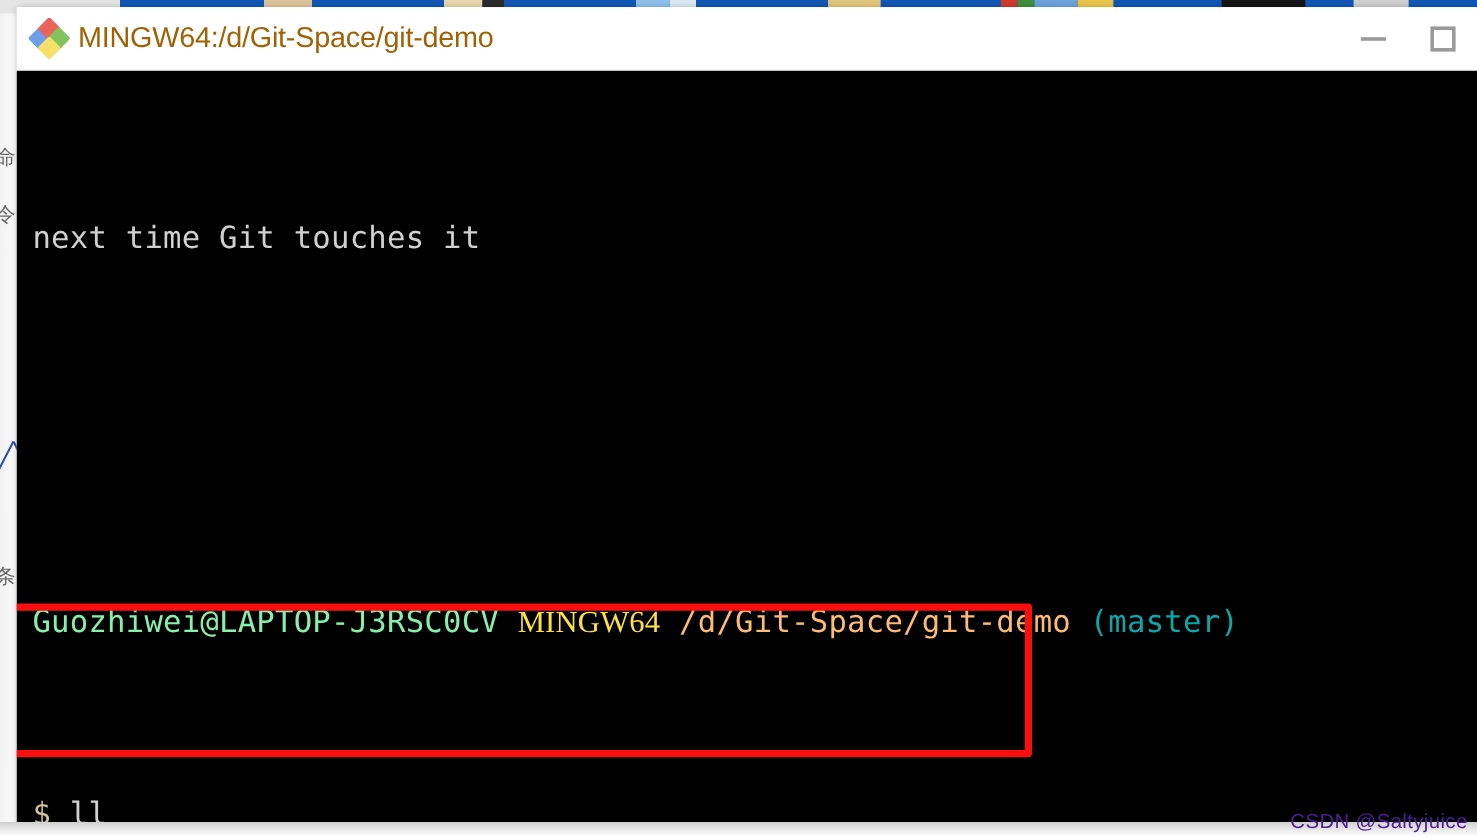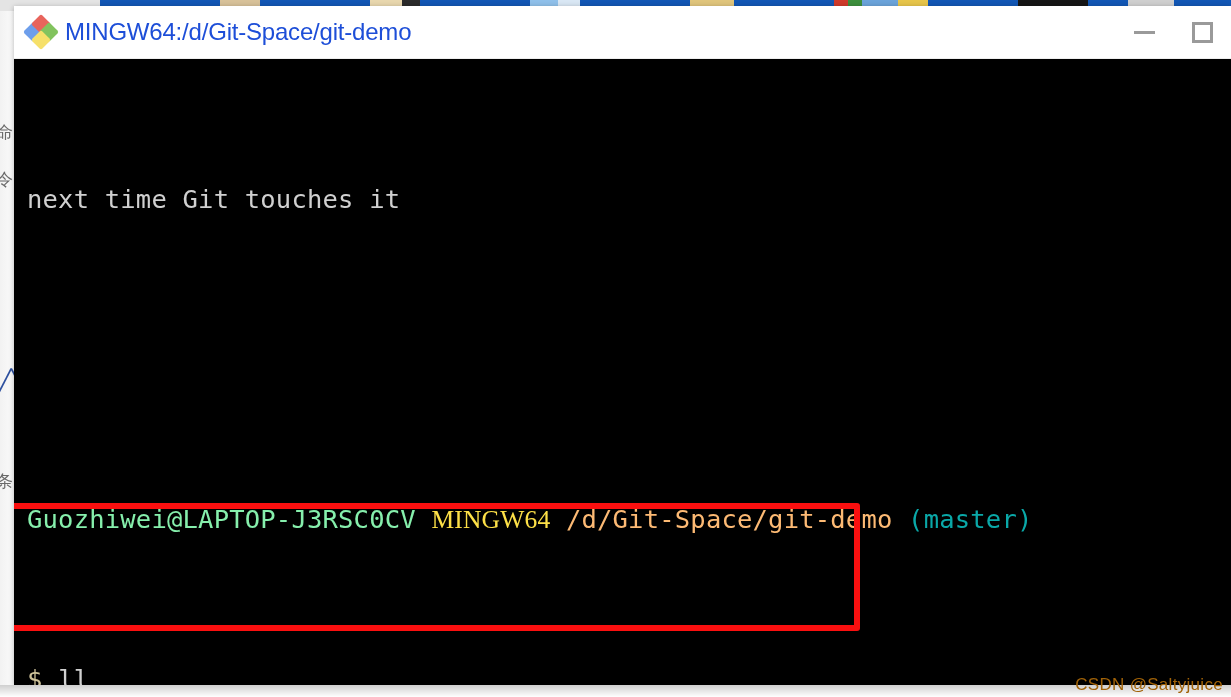--- a/index.html
+++ b/index.html
@@ -89,21 +89,21 @@
     transform: rotate(45deg);
   }
   .app-icon i.d-blue   { left: 0px;  top: 8px;  background: #6d9eeb; }
   .app-icon i.d-red    { left: 8px;  top: 0px;  background: #e8645c; }
   .app-icon i.d-green  { left: 16px; top: 8px;  background: #82c35e; }
   .app-icon i.d-yellow { left: 8px;  top: 16px; background: #f6e06a; }
 
   #window-title {
     font-family: "Liberation Sans", "DejaVu Sans", sans-serif;
     font-size: 24px;
-    color: #1d4ed8;
+    color: #a16207;
     letter-spacing: -0.2px;
     white-space: nowrap;
   }
 
   .win-controls {
     position: absolute;
     right: 0; top: 0;
     height: 53px;
     display: flex;
     align-items: center;
@@ -166,21 +166,21 @@
     z-index: 5;
   }
 
   
   #watermark {
     position: absolute;
     right: 8px;
     bottom: 2px;
     font-family: "Liberation Sans", "DejaVu Sans", sans-serif;
     font-size: 17px;
-    color: #a16207;
+    color: #4c1d95;
     letter-spacing: 0.3px;
     z-index: 6;
     user-select: none;
   }
 
   
   .desk-bottom {
     position: absolute;
     left: 0; bottom: 0;
     width: 1231px; height: 12px;

